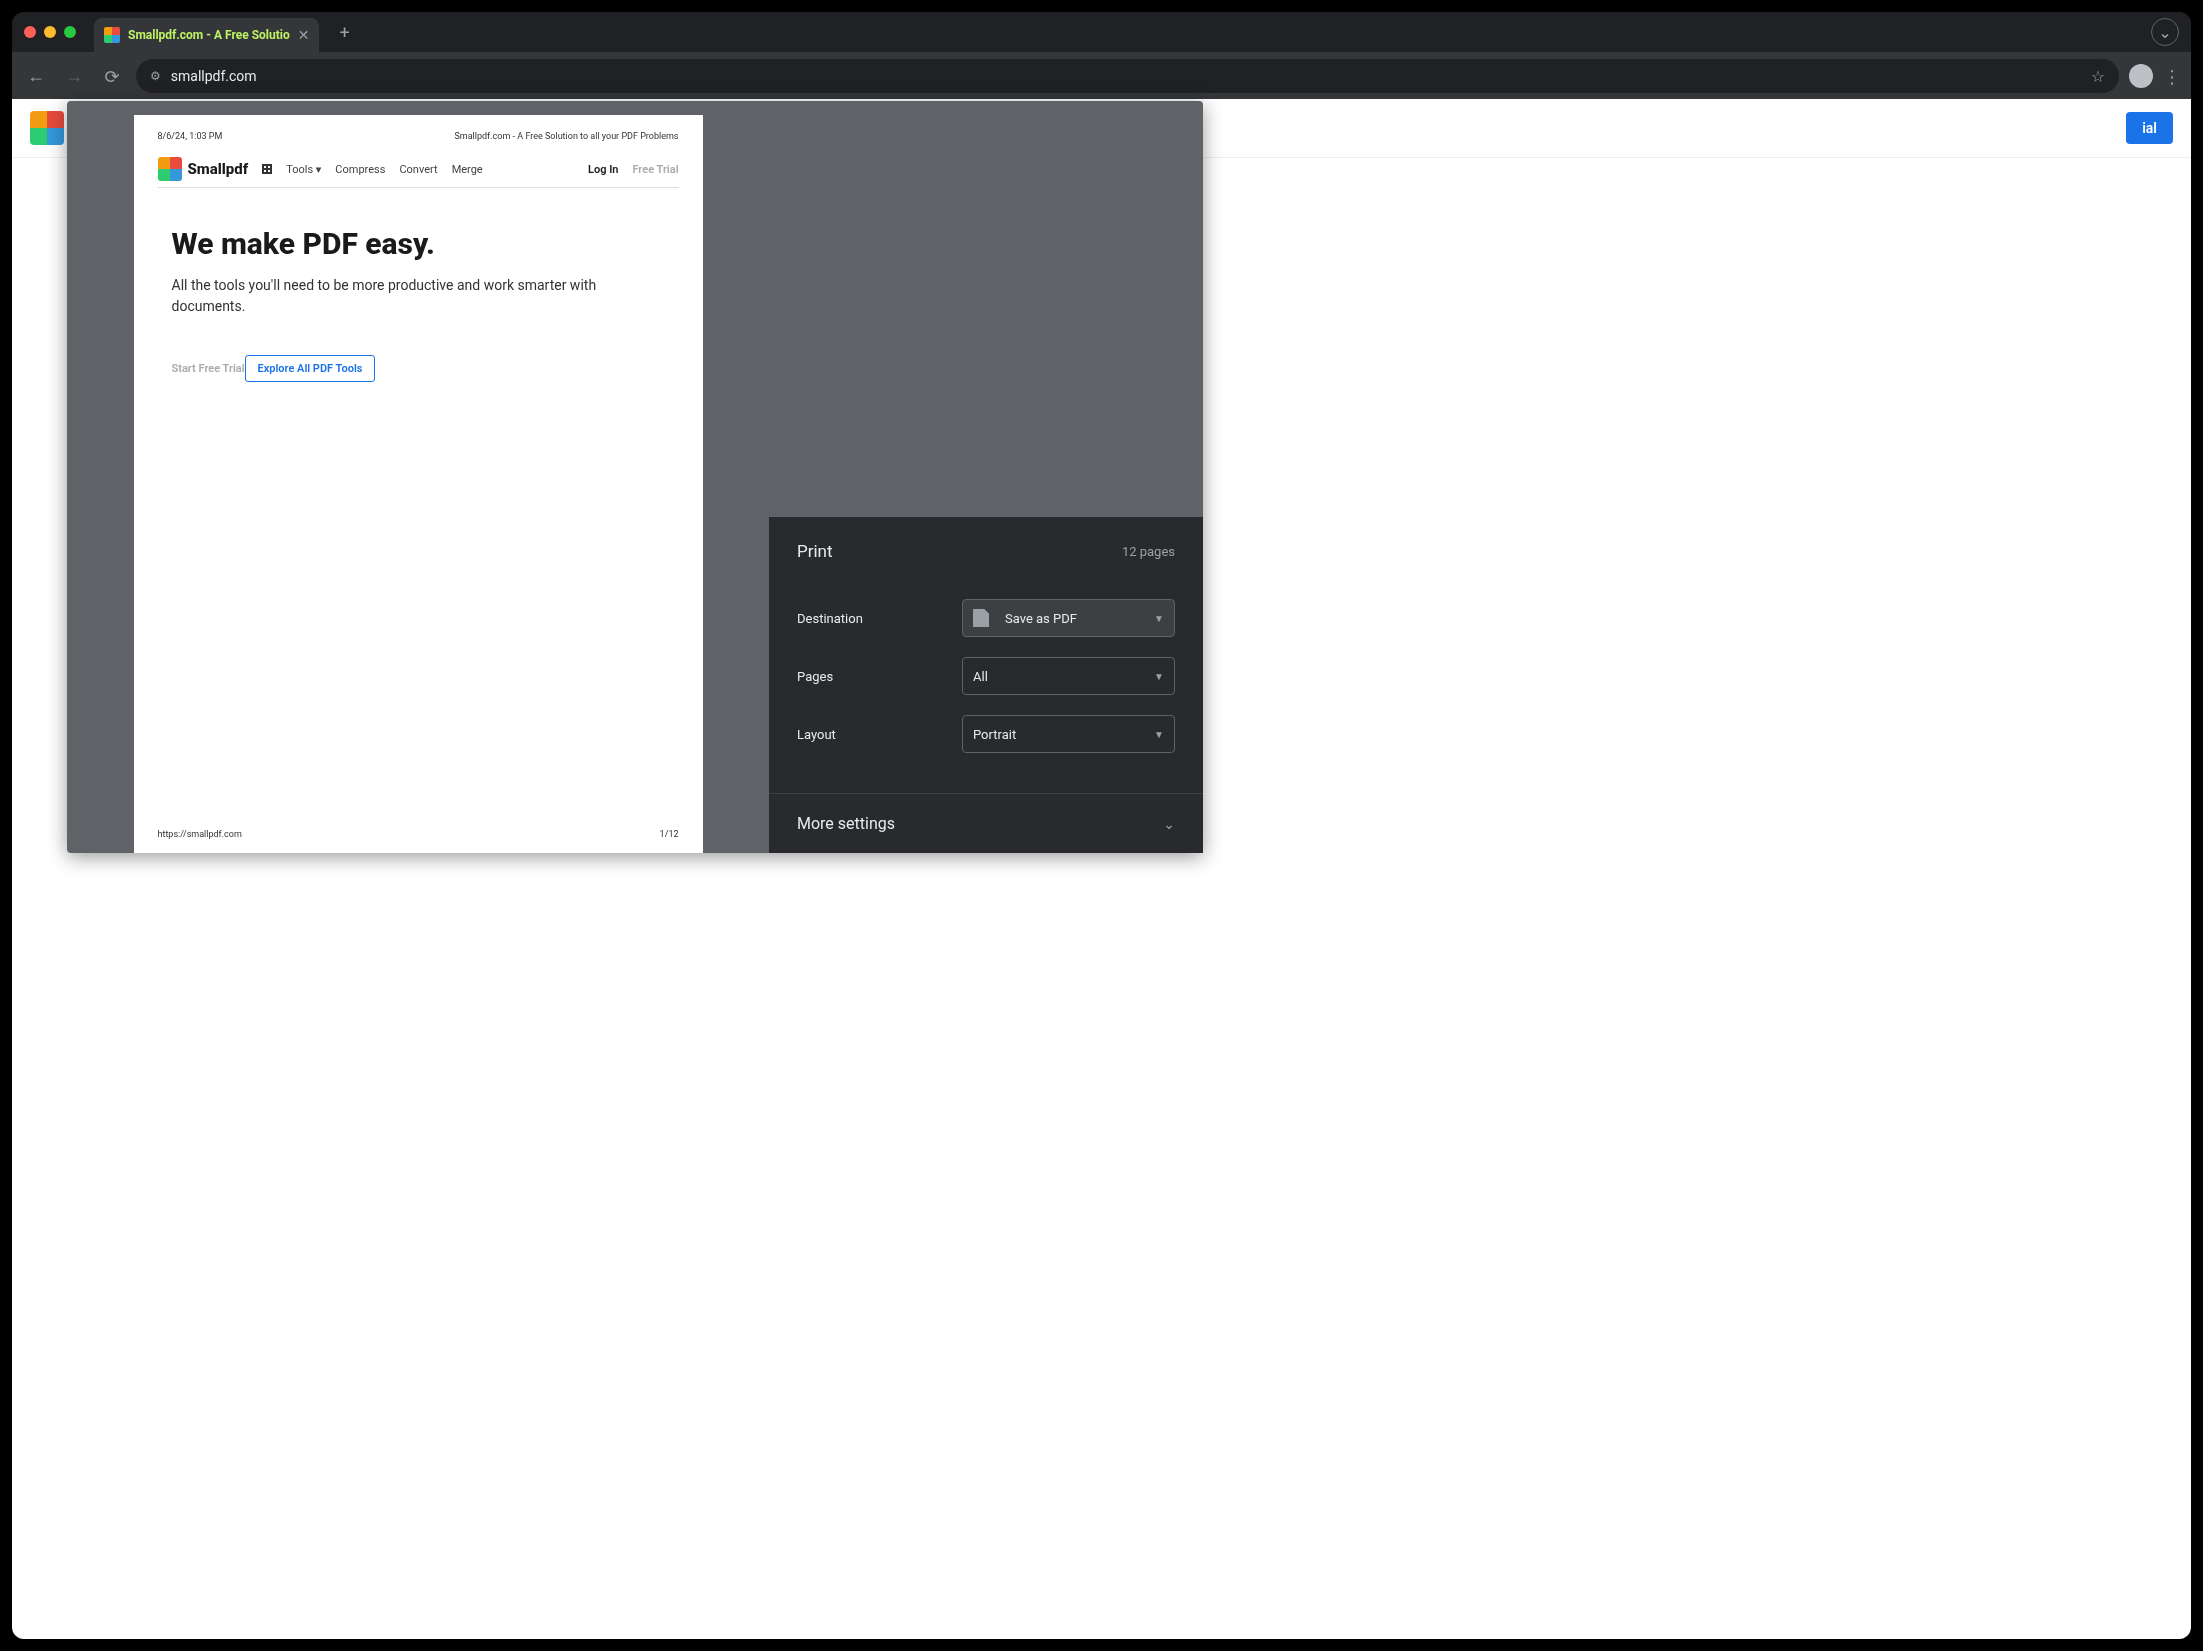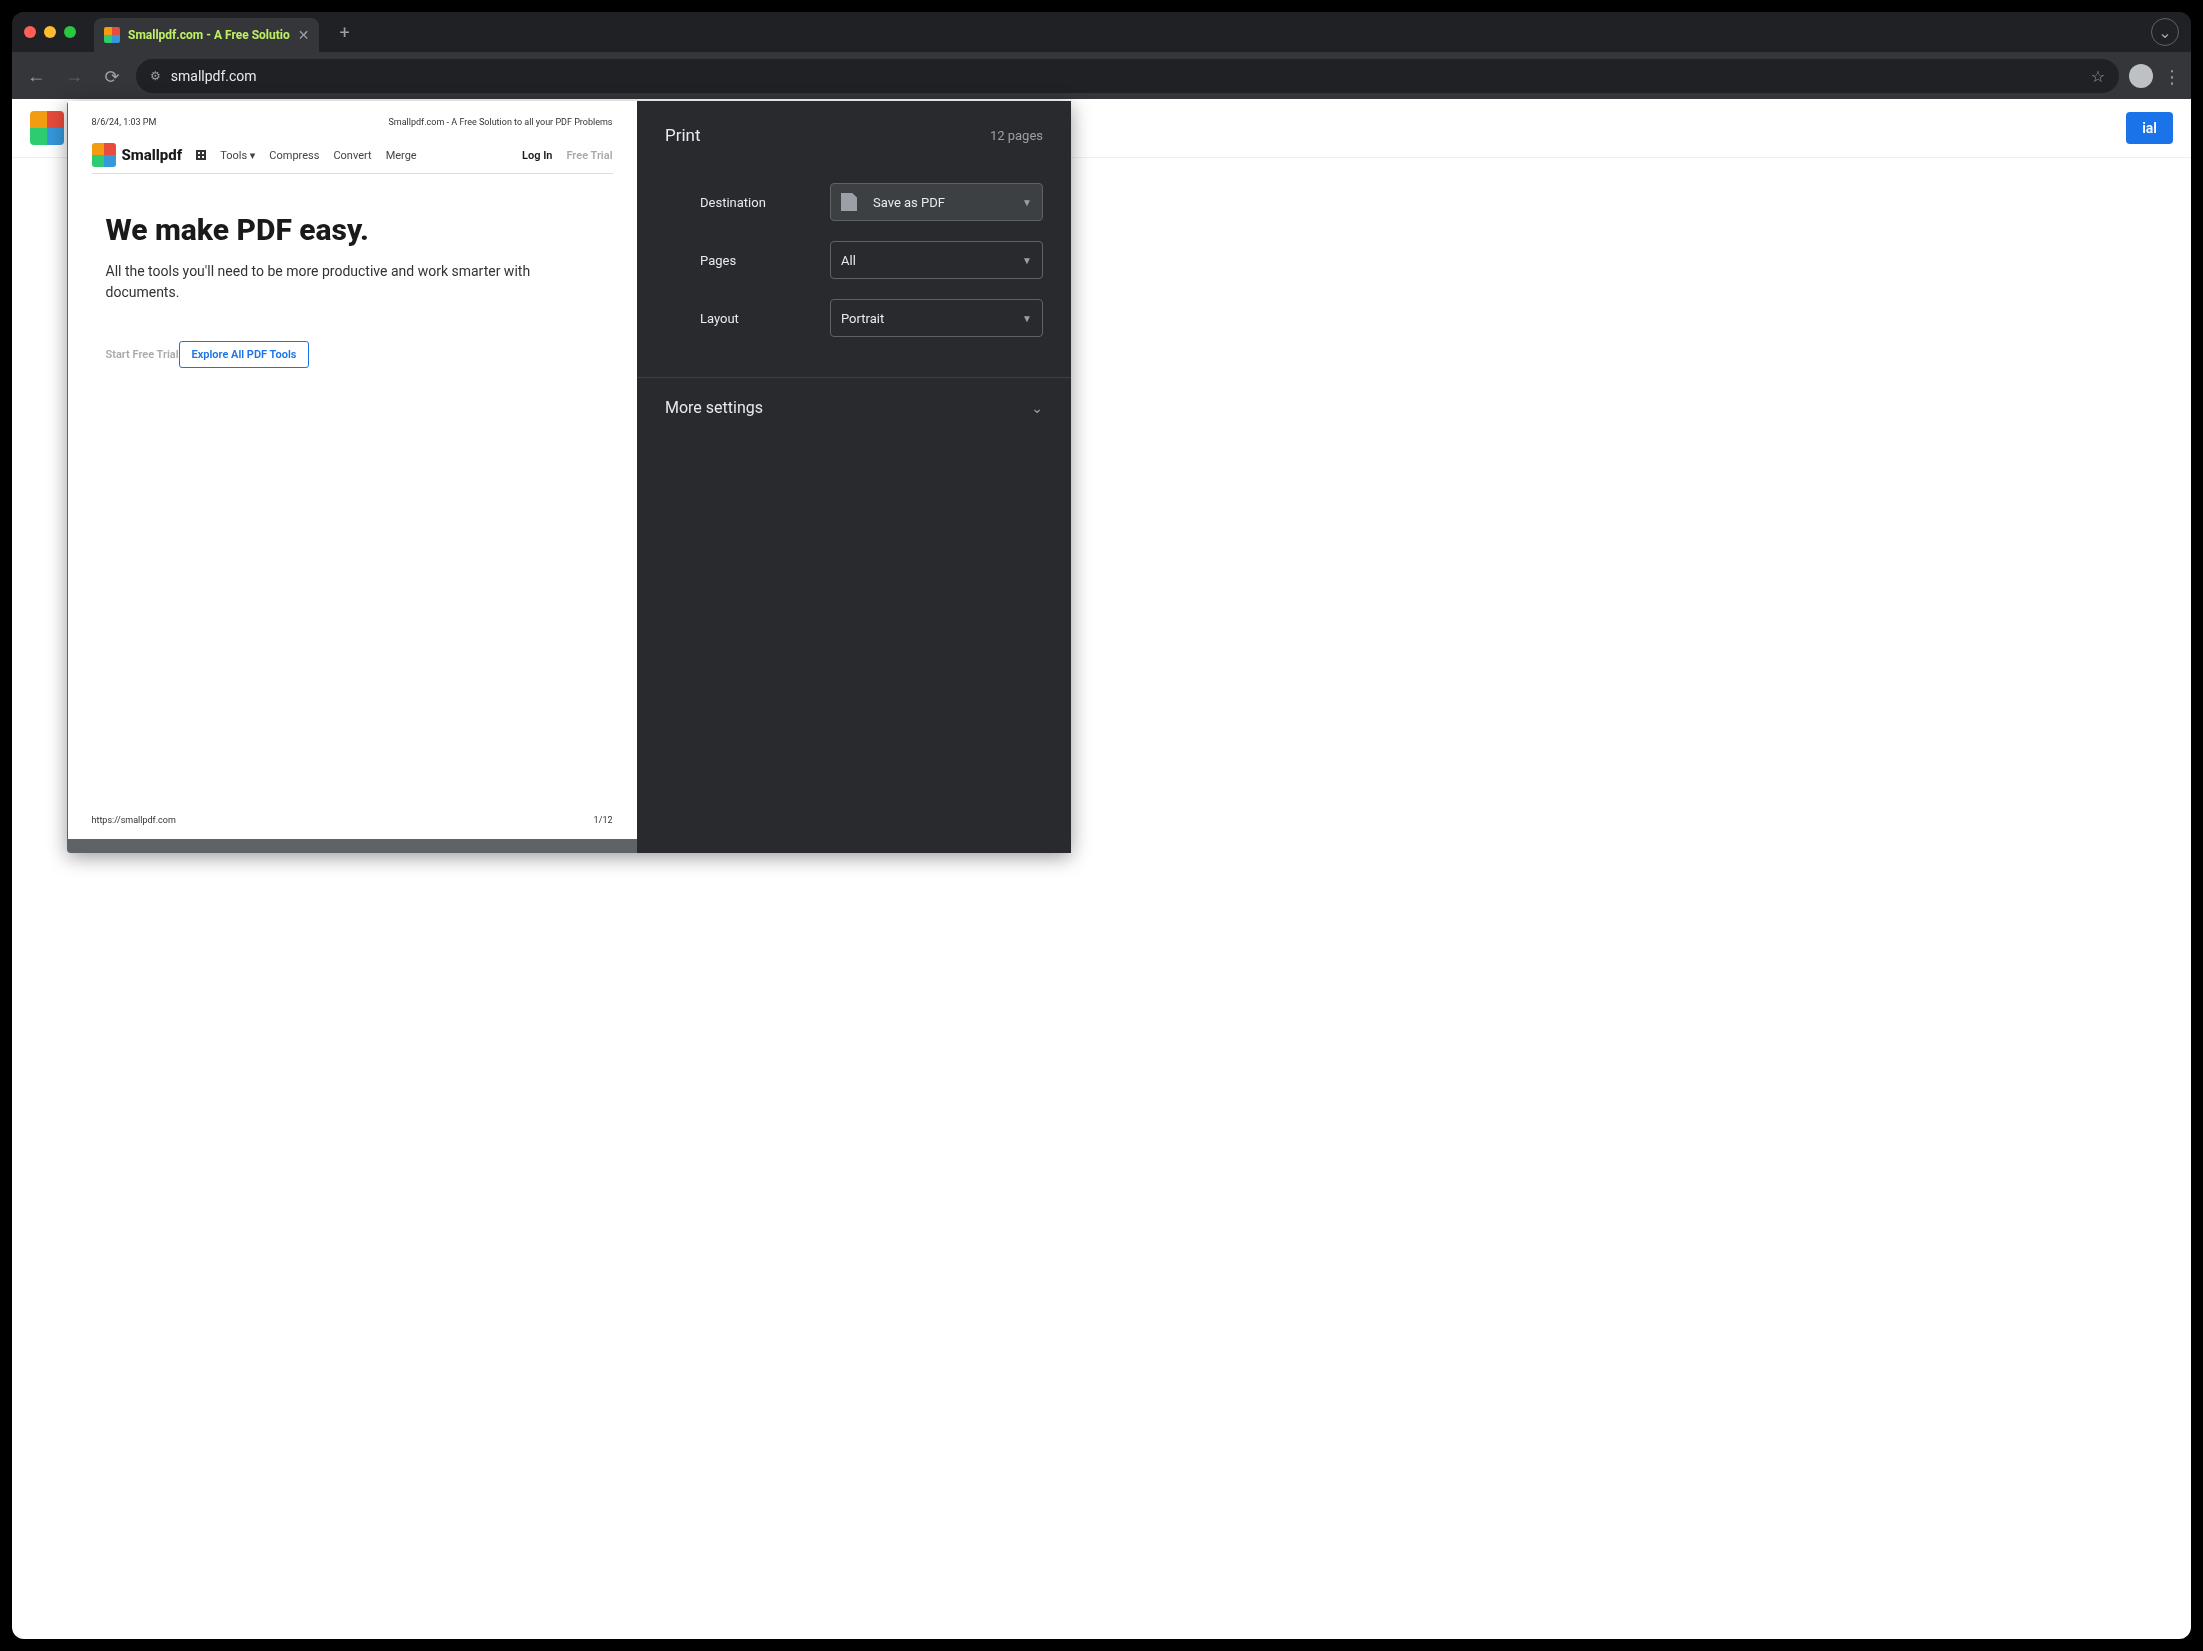--- a/index.html
+++ b/index.html
@@ -26,21 +26,21 @@
 .addr-icon { color:#9aa0a6; font-size:12px; }
 .star { color:#9aa0a6; font-size:16px; cursor:pointer; }
 .avatar { width:24px; height:24px; border-radius:50%; background:#bdc1c6; cursor:pointer; }
 .kebab { color:#9aa0a6; font-size:18px; cursor:pointer; }
 .page-bg { position:absolute; top:87px; left:0; right:0; bottom:0; background:#fff; }
 .bg-header { position:absolute; top:0; left:0; right:0; height:59px; border-bottom:1px solid #eee; display:flex; align-items:center; padding:0 18px; justify-content:space-between; }
 .bg-logo-wrap { display:flex; align-items:center; gap:8px; }
 .bg-logo { width:34px; height:34px; display:grid; grid-template-columns:1fr 1fr; grid-template-rows:1fr 1fr; border-radius:4px; overflow:hidden; }
 .bg-logo div:nth-child(1){background:#f39c12;} .bg-logo div:nth-child(2){background:#e74c3c;} .bg-logo div:nth-child(3){background:#2ecc71;} .bg-logo div:nth-child(4){background:#3498db;}
 .bg-cta { background:#1a73e8; color:#fff; padding:8px 16px; border-radius:4px; font-weight:600; font-size:14px; }
-.print-dialog { position:absolute; top:89px; left:55px; width:1004px; height:752px; background:#5f6368; border-radius:4px; display:flex; box-shadow:0 4px 20px rgba(0,0,0,.4); }
+.print-dialog { position:absolute; top:89px; left:55px; width:1136px; height:752px; background:#5f6368; border-radius:4px; display:flex; box-shadow:0 4px 20px rgba(0,0,0,.4);align-items:flex-end; }
 .preview-pane { flex:1; display:flex; align-items:flex-start; justify-content:center; padding:0; }
 .preview-page { width:569px; height:738px; background:#fff; margin-top:0; padding:16px 24px; position:relative; font-family: Georgia, serif; }
 .pp-meta { display:flex; justify-content:space-between; font-size:9px; color:#333; margin-bottom:10px; }
 .pp-nav { display:flex; align-items:center; gap:14px; font-size:11px; padding:6px 0; border-bottom:1px solid #ddd; font-family:-apple-system,sans-serif; }
 .pp-logo { display:flex; align-items:center; gap:6px; font-weight:800; font-size:15px; color:#1a1a1a; font-family:-apple-system,sans-serif; }
 .pp-logo-mark { width:24px; height:24px; display:grid; grid-template-columns:1fr 1fr; grid-template-rows:1fr 1fr; border-radius:3px; overflow:hidden; }
 .pp-logo-mark div:nth-child(1){background:#f39c12;} .pp-logo-mark div:nth-child(2){background:#e74c3c;} .pp-logo-mark div:nth-child(3){background:#2ecc71;} .pp-logo-mark div:nth-child(4){background:#3498db;}
 .pp-nav .nav-item { color:#444; }
 .pp-nav .apps { display:inline-block; width:10px; height:10px; background:repeating-linear-gradient(#333 0 2px, transparent 2px 4px), repeating-linear-gradient(90deg,#333 0 2px, transparent 2px 4px); }
 .pp-nav .spacer { flex:1; }
@@ -50,21 +50,21 @@
 .pp-h1 { font-size:30px; font-weight:800; color:#1a1a1a; margin-bottom:14px; }
 .pp-sub { font-size:14px; color:#333; max-width:436px; line-height:1.5; }
 .pp-ctas { margin-top:38px; display:flex; align-items:center; }
 .pp-cta1 { color:#aaa; font-size:11px; font-weight:600; }
 .pp-cta2 { border:1px solid #1a73e8; color:#1a73e8; padding:6px 12px; border-radius:3px; font-size:11px; font-weight:600; }
 .pp-footer { position:absolute; bottom:14px; left:24px; right:24px; display:flex; justify-content:space-between; font-size:9px; color:#333; font-family:Georgia,serif; }
 .settings-pane { width:434px; background:#292a2d; display:flex; flex-direction:column; color:#e8eaed; }
 .sp-header { padding:24px 28px 8px; display:flex; justify-content:space-between; align-items:center; }
 .sp-title { font-size:17px; }
 .sp-pages { font-size:13px; color:#9aa0a6; }
-.sp-rows { padding:10px 28px 20px;margin-left:35px; }
+.sp-rows { padding:10px 28px 20px; }
 .sp-row { display:flex; align-items:center; justify-content:space-between; margin:20px 0; }
 .sp-label { font-size:13px; color:#e8eaed; }
 .sp-select { width:213px; height:38px; background:#292a2d; border:1px solid #5f6368; border-radius:4px; display:flex; align-items:center; padding:0 10px; gap:16px; font-size:13px; color:#e8eaed; cursor:pointer; position:relative; }
 .sp-select.dest { background:#3c4043; }
 .sp-select .caret { margin-left:auto; font-size:10px; color:#9aa0a6; }
 .doc-icon { width:16px; height:18px; background:#9aa0a6; clip-path:polygon(0 0,70% 0,100% 25%,100% 100%,0 100%); }
 .sp-divider { height:1px; background:#3c4043; }
 .sp-more { padding:20px 28px; display:flex; justify-content:space-between; align-items:center; cursor:pointer; }
 .sp-more .chev { color:#9aa0a6; font-size:14px; }
 .sp-actions { margin-top:auto; padding:20px 28px; display:flex; justify-content:flex-end; gap:14px; }

